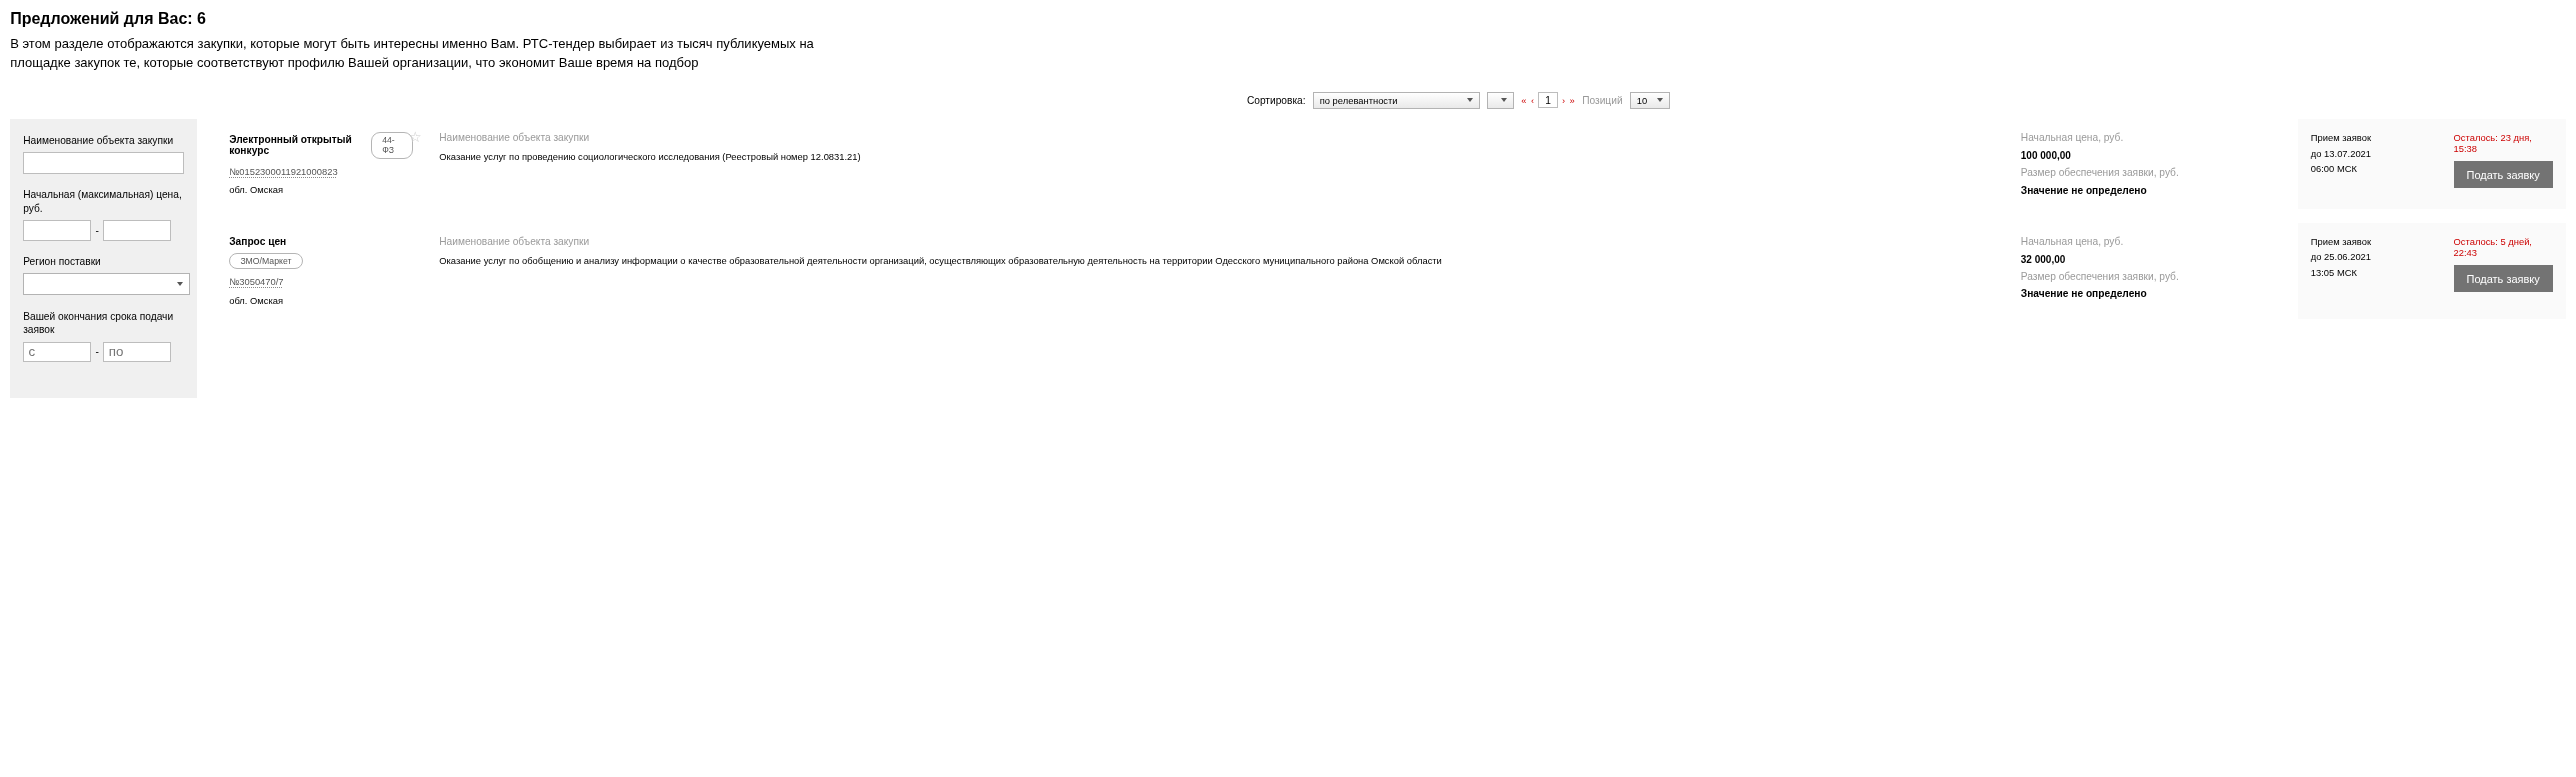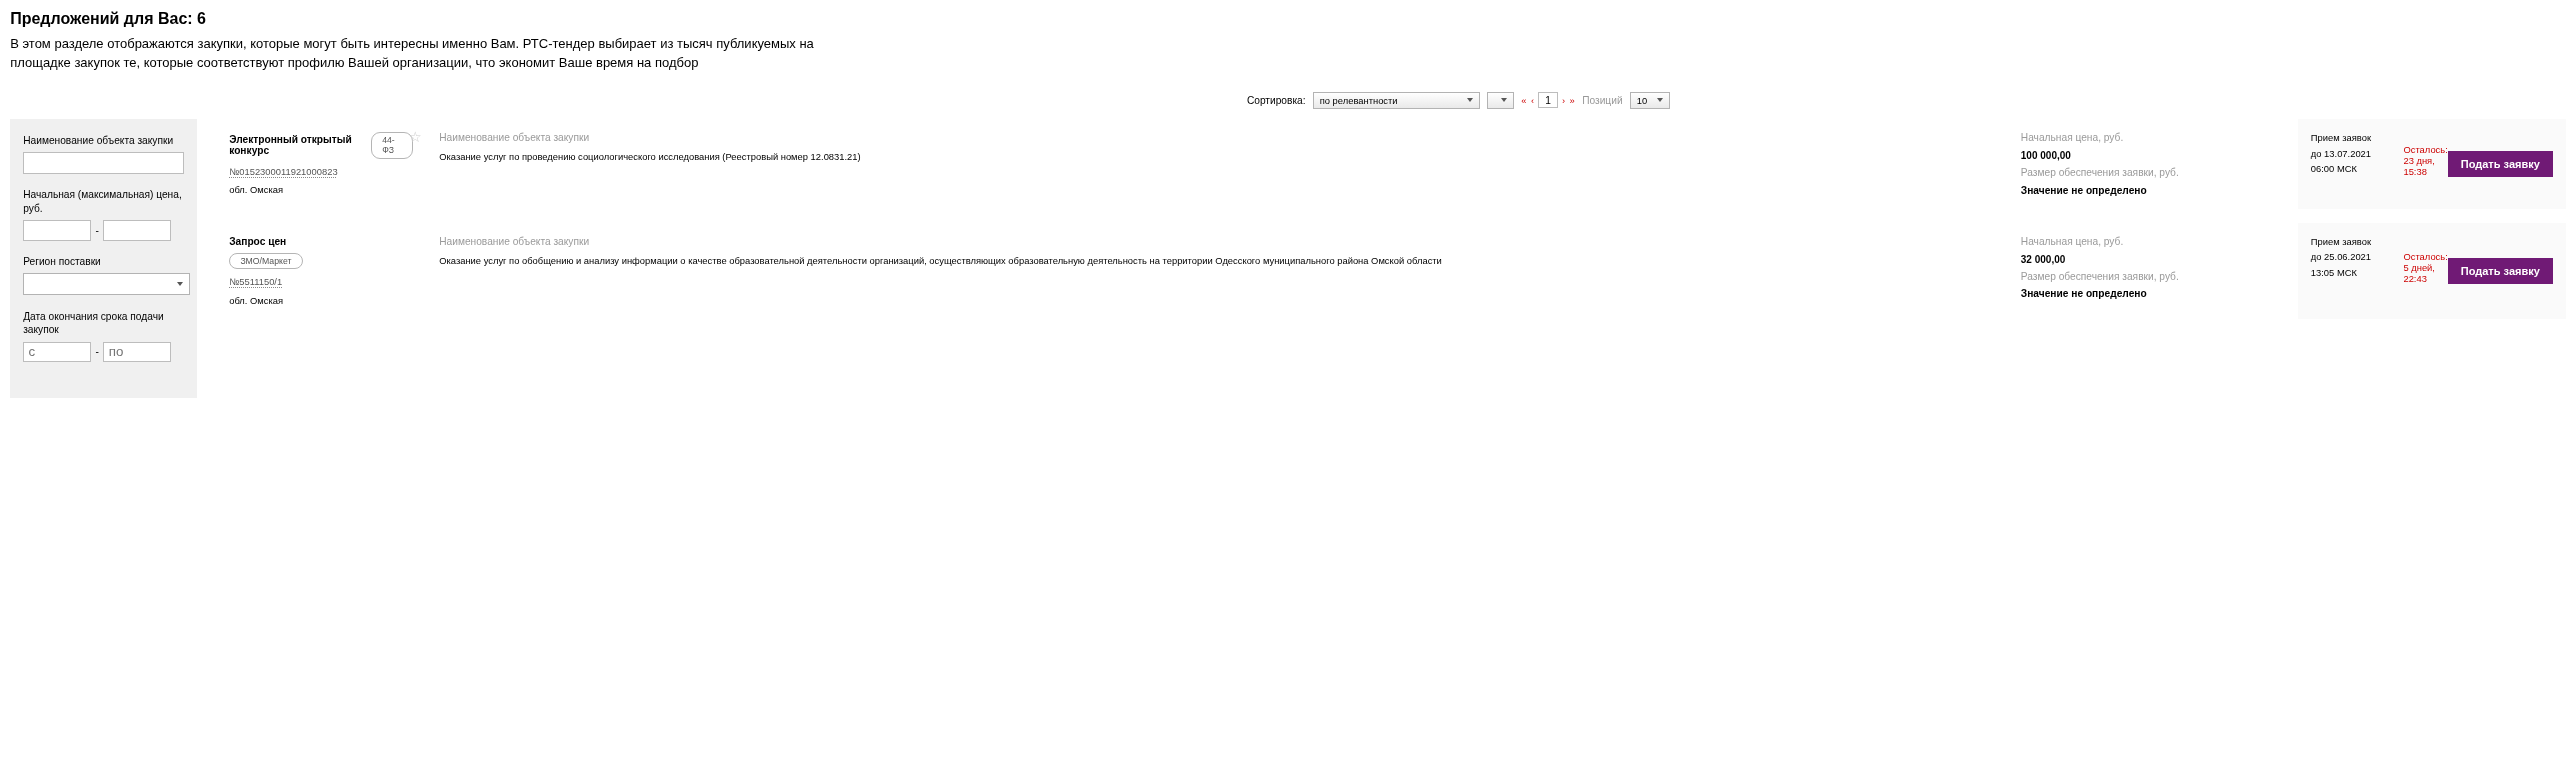--- a/index.html
+++ b/index.html
@@ -50,22 +50,22 @@
 
   .col3 { width: 290px; background: #fff; }
   .price { font-weight: bold; font-size: 10px; margin-bottom: 4.4px; }
   .sub { color: #9a9a9a; font-size: 10.2px; line-height: 1.4; margin-bottom: 4.4px; }
   .strong { font-weight: bold; font-size: 10.2px; }
 
   .col4 { width: 268px; display: flex; gap: 11.6px; background: #fafafa; }
   .deadline { display: flex; flex-direction: column; gap: 4.4px; font-size: 9.4px; color: #000; width: 145px; }
   .deadline .dtitle { color: #000; }
   .remaining { color: #cc0000; font-size: 9.4px; margin-bottom: 7.3px; }
-  .applywrap { display: flex; flex-direction: row; align-items: center; flex: 1; }
-  .btn-apply { background: #701a75; color: #fff; border: none; padding: 7.3px 13px; font-size: 11px; cursor: pointer; white-space: nowrap; font-weight: bold; }
+  .applywrap { display: flex; flex-direction: column; align-items: flex-start; flex: 1; }
+  .btn-apply { background: #737373; color: #fff; border: none; padding: 7.3px 13px; font-size: 11px; cursor: pointer; white-space: nowrap; }
 </style>
 </head>
 <body>
 
 <div class="header">
   <h1>Предложений для Вас: 6</h1>
   <p class="intro">В этом разделе отображаются закупки, которые могут быть интересны именно Вам. РТС-тендер выбирает из тысяч публикуемых на площадке закупок те, которые соответствуют профилю Вашей организации, что экономит Ваше время на подбор</p>
 </div>
 
 <div class="toolbar">
@@ -102,21 +102,21 @@
         <input class="finput txt" type="text" value="" style="">
       </div>
     </div>
     <div class="ffield">
       <label>Регион поставки</label>
       <div class="fake-select fselect">
         <span></span>
       </div>
     </div>
     <div class="ffield">
-      <label>Дата окончания срока подачи закупок</label>
+      <label>Вашей окончания срока подачи заявок</label>
       <div class="hrange">
         <input class="finput txt" type="text" placeholder="с" style="">
         <span class="rangesep">-</span>
         <input class="finput txt" type="text" placeholder="по" style="">
       </div>
     </div>
   </aside>
 
   <main class="results">
 
@@ -152,21 +152,21 @@
         </div>
       </div>
     </div>
 
     <div class="card">
       <div class="col col1">
         <div style="display:flex;flex-direction:column;gap:5.8px;">
           <span class="typename">Запрос цен</span>
           <span class="badge" style="width:fit-content;text-align:right;">ЗМО/Маркет</span>
         </div>
-        <span class="regno">№5511150/1</span>
+        <span class="regno">№3050470/7</span>
         <span class="region">обл. Омская</span>
       </div>
       <div class="col col2">
         <div class="collabel">Наименование объекта закупки</div>
         <div class="desc">Оказание услуг по обобщению и анализу информации о качестве образовательной деятельности организаций, осуществляющих образовательную деятельность на территории Одесского муниципального района Омской области</div>
       </div>
       <div class="col col3">
         <div class="collabel">Начальная цена, руб.</div>
         <div class="price">32 000,00</div>
         <div class="sub">Размер обеспечения заявки, руб.</div>

